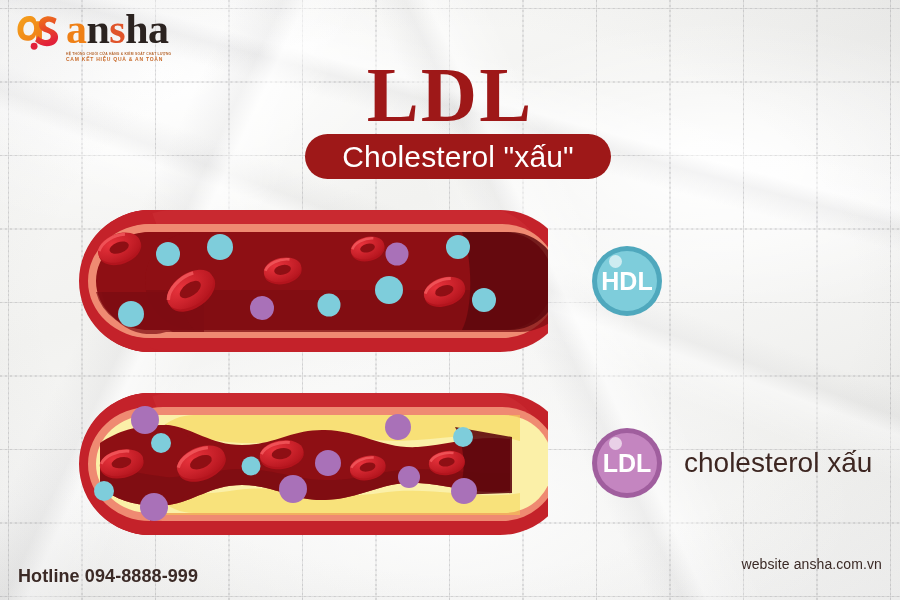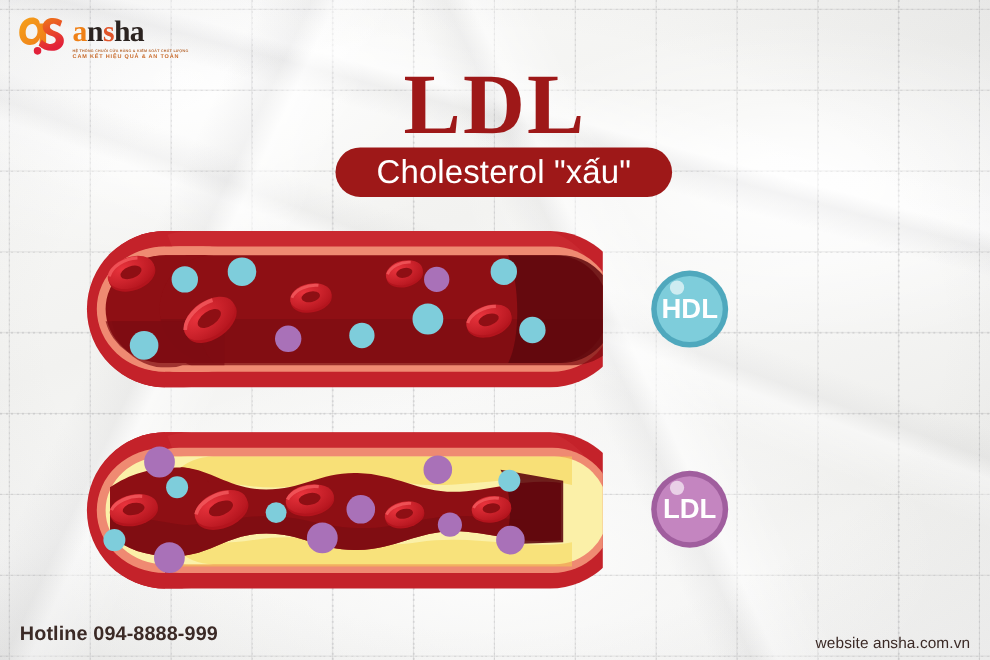--- a/index.html
+++ b/index.html
@@ -48,21 +48,21 @@
       linear-gradient(15deg,  rgba(0,0,0,0) 70%, rgba(150,150,155,.10) 73%, rgba(255,255,255,.5) 75%, rgba(0,0,0,0) 80%);
     mix-blend-mode:normal;
   }
   .vignette{position:absolute;inset:0;pointer-events:none;
     background:radial-gradient(ellipse 78% 78% at 50% 50%, rgba(0,0,0,0) 58%, rgba(110,110,115,.10) 100%);}
 
   
   .logo{position:absolute;left:14px;top:10px;width:200px;height:50px;display:flex;align-items:center;}
   .logo-mark{width:50px;height:44px;flex:0 0 auto;}
   .logo-text{margin-left:2px;display:flex;flex-direction:column;line-height:1;}
-  .logo-word{font-family:"Liberation Serif", serif;font-size:27px;font-weight:700;letter-spacing:-.5px;}
+  .logo-word{font-family:"Liberation Serif", serif;font-size:42px;font-weight:700;letter-spacing:-.5px;}
   .logo-word .o1{color:#ef8016;}
   .logo-word .d1{color:#2b2320;}
   .logo-word .o2{color:#e0542a;}
   .logo-word .d2{color:#2b2320;}
   .logo-sub1{font-size:3.3px;color:#b5632a;letter-spacing:.25px;margin-top:3px;font-weight:700;white-space:nowrap;}
   .logo-sub2{font-size:5px;color:#c96b2b;letter-spacing:.75px;margin-top:1.5px;font-weight:700;white-space:nowrap;}
 
   
   .ldl-title{position:absolute;left:0;right:0;top:50px;text-align:center;
     font-family:"Liberation Serif", serif;font-weight:700;font-size:78px;color:#9e1818;letter-spacing:2px;}
@@ -82,21 +82,21 @@
   .badge{width:70px;height:70px;border-radius:50%;position:relative;flex:0 0 auto;
     display:flex;align-items:center;justify-content:center;}
   .badge .ring{position:absolute;inset:0;border-radius:50%;}
   .badge .face{position:absolute;inset:5px;border-radius:50%;}
   .badge .dot{position:absolute;width:13px;height:13px;border-radius:50%;left:17px;top:9px;background:rgba(255,255,255,.62);}
   .badge .txt{position:relative;color:#fff;font-weight:700;font-size:25px;letter-spacing:0px;z-index:2;}
   .legend-label{margin-left:22px;font-size:28px;color:#3d2621;white-space:nowrap;}
 
   
   .footer-left{position:absolute;left:18px;top:566px;font-size:18px;color:#3b2a26;font-weight:700;letter-spacing:.1px;}
-  .footer-right{position:absolute;right:18px;top:576px;font-size:14px;color:#3b2a26;letter-spacing:.1px;}
+  .footer-right{position:absolute;right:18px;top:556px;font-size:14px;color:#3b2a26;letter-spacing:.1px;}
 </style>
 </head>
 <body>
 
 <div id="stage">
 
   <div class="paper"></div>
   <div class="grid"></div>
   <div class="grid2"></div>
   <div class="crease"></div>
@@ -339,18 +339,19 @@
     </div>
   </div>
 
   <div class="legend" id="legend-ldl">
     <div class="badge">
       <div class="ring" style="background:#a05e9e"></div>
       <div class="face" style="background:#c485c0"></div>
       <div class="dot"></div>
       <div class="txt">LDL</div>
     </div>
+    <div class="legend-label">cholesterol xấu</div>
   </div>
 
   <div class="footer-left">Hotline 094-8888-999</div>
   <div class="footer-right">website ansha.com.vn</div>
 
 </div>
 
 </body></html>

